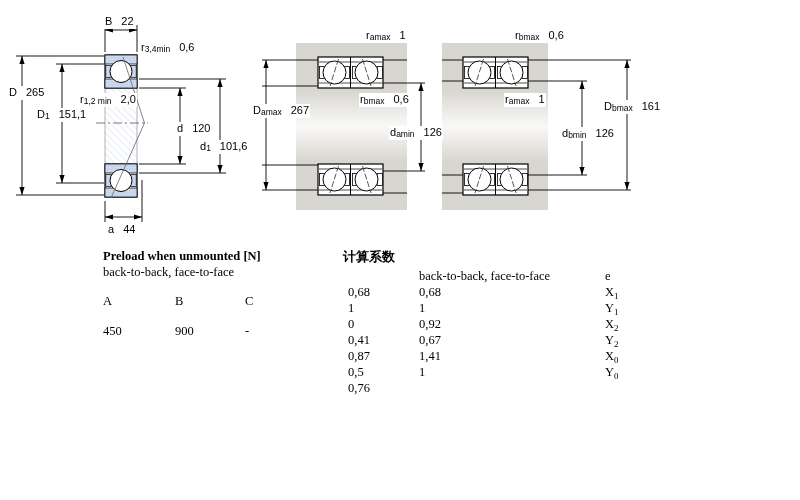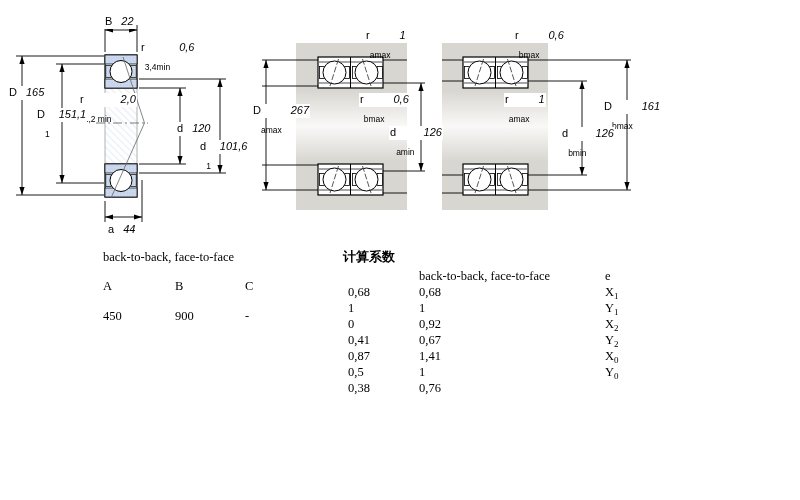--- a/index.html
+++ b/index.html
@@ -1,22 +1,22 @@
 <!DOCTYPE html>
 <html><head>
 <meta charset="utf-8">
 <style>
   html,body{margin:0;padding:0;background:#fff;}
   #page{position:relative;width:800px;height:500px;background:#ffffff;overflow:hidden;
         font-family:"Liberation Sans",sans-serif;color:#000;}
   #drawing-svg{position:absolute;left:0;top:0;}
   .dlabel{position:absolute;font:11px/13px "Liberation Sans",sans-serif;background:#fff;
           padding:0 1px;white-space:nowrap;color:#000;}
-  .dlabel .s{font-size:8.5px;position:relative;top:19px;}
-  .dlabel .v{margin-left:9px;font-style:italic;}
+  .dlabel .s{font-size:8.5px;position:relative;top:1px;}
+  .dlabel .v{margin-left:9px;}
   .tblcell{font:12.5px/16px "Liberation Serif",serif;}
   
   #preload{position:absolute;left:103px;top:249px;width:230px;}
   #preload .t{font:bold 12.5px/15px "Liberation Serif","DejaVu Sans",serif;}
   #preload .st{font:12.5px/15px "Liberation Serif",serif;margin-top:1px;}
   #preload .grid{display:grid;grid-template-columns:72px 70px 60px;}
   #preload .hdr{margin-top:13px;}
   #preload .vals{margin-top:14px;}
   
   #factors-title{position:absolute;left:343px;top:249px;
@@ -214,36 +214,37 @@
 
         <line x1="627" y1="60" x2="627" y2="190"></line>
         <polygon points="627,60 624.4,68 629.6,68" stroke="none"></polygon>
         <polygon points="627,190 624.4,182 629.6,182" stroke="none"></polygon>
       </g>
     </g>
   </svg>
 
   <div class="dlabel" style="left:104px;top:15px"><span class="b">B</span><span class="s"></span><span class="v">22</span></div>
   <div class="dlabel" style="left:140px;top:41px"><span class="b">r</span><span class="s">3,4min</span><span class="v">0,6</span></div>
-  <div class="dlabel" style="left:8px;top:86px"><span class="b">D</span><span class="s"></span><span class="v">165</span></div>
+  <div class="dlabel" style="left:8px;top:86px"><span class="b">D</span><span class="s"></span><span class="v">265</span></div>
   <div class="dlabel" style="left:79px;top:93px"><span class="b">r</span><span class="s">1,2 min</span><span class="v">2,0</span></div>
   <div class="dlabel" style="left:36px;top:108px"><span class="b">D</span><span class="s">1</span><span class="v">151,1</span></div>
   <div class="dlabel" style="left:176px;top:122px"><span class="b">d</span><span class="s"></span><span class="v">120</span></div>
   <div class="dlabel" style="left:199px;top:140px"><span class="b">d</span><span class="s">1</span><span class="v">101,6</span></div>
   <div class="dlabel" style="left:107px;top:223px"><span class="b">a</span><span class="s"></span><span class="v">44</span></div>
   <div class="dlabel" style="left:365px;top:29px"><span class="b">r</span><span class="s">amax</span><span class="v">1</span></div>
   <div class="dlabel" style="left:252px;top:104px"><span class="b">D</span><span class="s">amax</span><span class="v">267</span></div>
   <div class="dlabel" style="left:359px;top:93px"><span class="b">r</span><span class="s">bmax</span><span class="v">0,6</span></div>
   <div class="dlabel" style="left:389px;top:126px"><span class="b">d</span><span class="s">amin</span><span class="v">126</span></div>
   <div class="dlabel" style="left:514px;top:29px"><span class="b">r</span><span class="s">bmax</span><span class="v">0,6</span></div>
   <div class="dlabel" style="left:504px;top:93px"><span class="b">r</span><span class="s">amax</span><span class="v">1</span></div>
   <div class="dlabel" style="left:603px;top:100px"><span class="b">D</span><span class="s">bmax</span><span class="v">161</span></div>
   <div class="dlabel" style="left:561px;top:127px"><span class="b">d</span><span class="s">bmin</span><span class="v">126</span></div>
 
   <div id="preload">
+    <div class="t">Preload when unmounted [N]</div>
     <div class="st">back-to-back, face-to-face</div>
     <div class="grid hdr">
       <span class="tblcell">A</span>
       <span class="tblcell">B</span>
       <span class="tblcell">C</span>
     </div>
     <div class="grid vals">
       <span class="tblcell">450</span>
       <span class="tblcell">900</span>
       <span class="tblcell">-</span>
@@ -273,17 +274,16 @@
 
     <span class="tblcell"><span>Y</span><span class="sub">2</span></span>
     <span class="tblcell">0,87</span>
     <span class="tblcell">1,41</span>
 
     <span class="tblcell"><span>X</span><span class="sub">0</span></span>
     <span class="tblcell">0,5</span>
     <span class="tblcell">1</span>
 
     <span class="tblcell"><span>Y</span><span class="sub">0</span></span>
-    <span class="tblcell">0,38</span>
     <span class="tblcell">0,76</span>
   </div>
 
 </div>
 
 </body></html>

